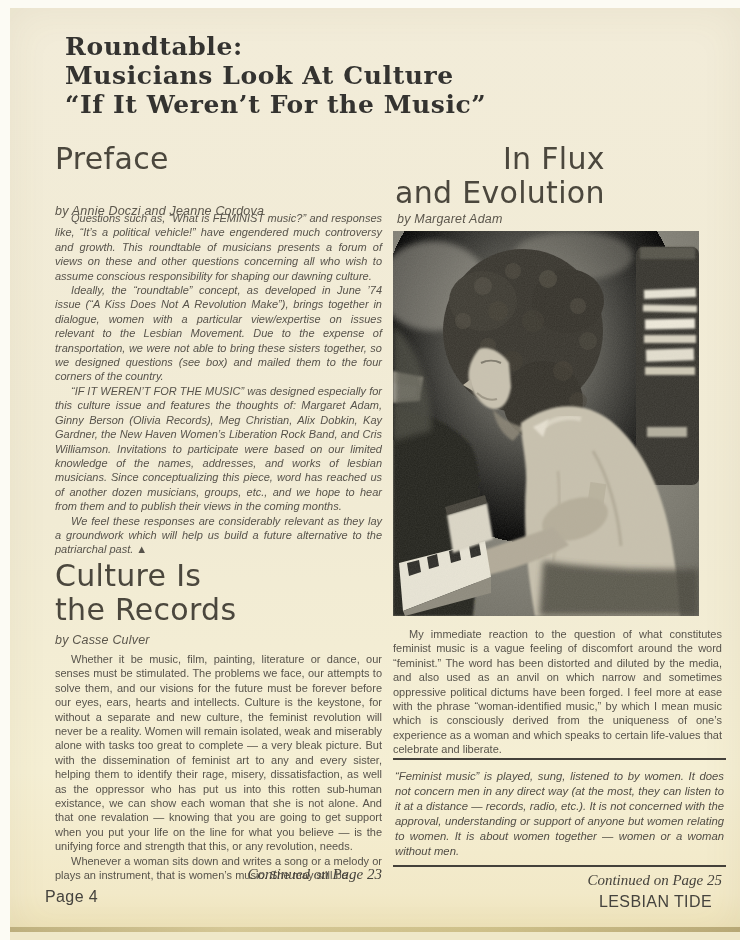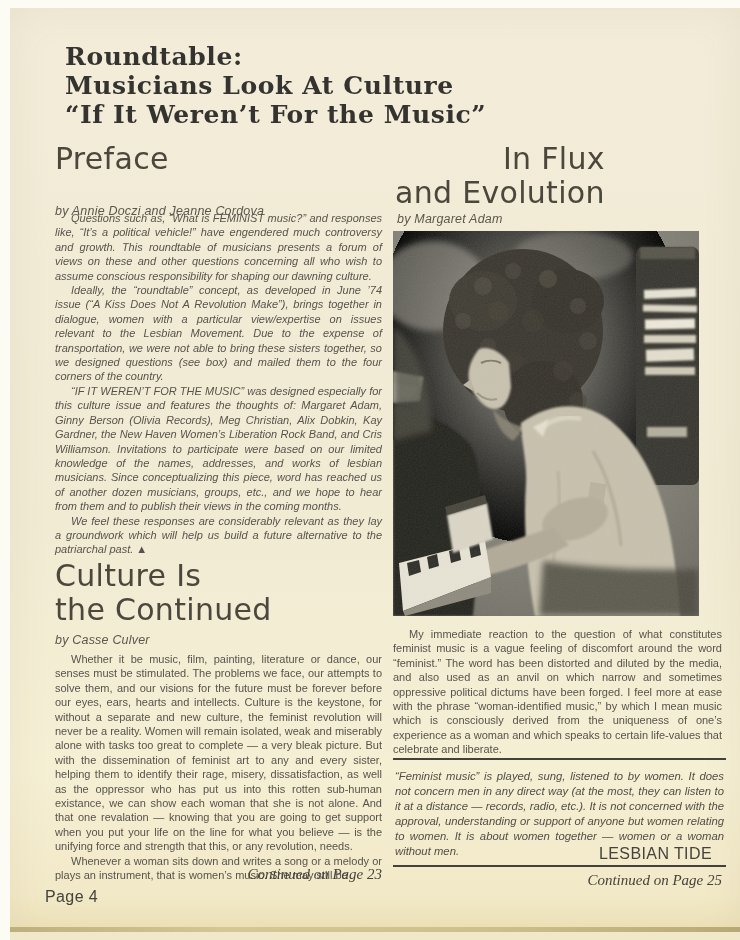--- a/index.html
+++ b/index.html
@@ -8,21 +8,21 @@
     background:#fcfbf4;
     font-family:"Liberation Sans",sans-serif;
   }
   #page{
     position:absolute;left:10px;top:8px;right:0;bottom:0;
     background:linear-gradient(180deg,#f2ecd9 0%,#f1ebd4 55%,#f5efd4 82%,#f2e9c8 95%,#ece0b4 100%);
     box-shadow:inset 0 0 40px rgba(120,100,50,0.08);
   }
   .abs{position:absolute;}
   .title{
-    left:55px;top:34px;width:660px;
+    left:55px;top:24px;width:660px;
     font-family:"DejaVu Serif",serif;font-weight:700;
     font-size:25px;line-height:29px;letter-spacing:.6px;
     color:#343330;
   }
   .heading{
     font-family:"DejaVu Sans",sans-serif;font-weight:400;
     font-size:30px;line-height:34px;color:#4b473d;letter-spacing:.3px;
   }
   .byline{font-style:italic;font-size:12.5px;color:#5c574d;letter-spacing:.2px;}
   .bodytext{
@@ -73,21 +73,21 @@
     <div class="abs byline" style="left:45px;top:196px;">by Annie Doczi and Jeanne Cordova</div>
     <div class="abs bodytext italictext" style="left:45px;top:203px;width:327px;">
       <p>Questions such as, “What is FEMINIST music?” and responses like, “It’s a political vehicle!” have engendered much controversy and growth. This roundtable of musicians presents a forum of views on these and other questions concerning all who wish to assume conscious responsibility for shaping our dawning culture.</p>
       <p>Ideally, the “roundtable” concept, as developed in June ’74 issue (“A Kiss Does Not A Revolution Make”), brings together in dialogue, women with a particular view/expertise on issues relevant to the Lesbian Movement. Due to the expense of transportation, we were not able to bring these sisters together, so we designed questions (see box) and mailed them to the four corners of the country.</p>
       <p>“IF IT WEREN’T FOR THE MUSIC” was designed especially for this culture issue and features the thoughts of: Margaret Adam, Ginny Berson (Olivia Records), Meg Christian, Alix Dobkin, Kay Gardner, the New Haven Women’s Liberation Rock Band, and Cris Williamson. Invitations to participate were based on our limited knowledge of the names, addresses, and works of lesbian musicians. Since conceptualizing this piece, word has reached us of another dozen musicians, groups, etc., and we hope to hear from them and to publish their views in the coming months.</p>
       <p>We feel these responses are considerably relevant as they lay a groundwork which will help us build a future alternative to the patriarchal past. ▲</p>
     </div>
 
     <div class="abs heading" style="left:45px;top:551px;">
       <div>Culture Is</div>
-      <div>the Continued</div>
+      <div>the Records</div>
     </div>
     <div class="abs byline" style="left:45px;top:625px;">by Casse Culver</div>
     <div class="abs bodytext" style="left:45px;top:644px;width:327px;">
       <p>Whether it be music, film, painting, literature or dance, our senses must be stimulated. The problems we face, our attempts to solve them, and our visions for the future must be forever before our eyes, ears, hearts and intellects. Culture is the keystone, for without a separate and new culture, the feminist revolution will never be a reality. Women will remain isolated, weak and miserably alone with tasks too great to complete — a very bleak picture. But with the dissemination of feminist art to any and every sister, helping them to identify their rage, misery, dissatisfaction, as well as the oppressor who has put us into this rotten sub-human existance, we can show each woman that she is not alone. And that one revalation — knowing that you are going to get support when you put your life on the line for what you believe — is the unifying force and strength that this, or any revolution, needs.</p>
       <p>Whenever a woman sits down and writes a song or a melody or plays an instrument, that is women’s music. She may still be</p>
     </div>
     <div class="abs continued" style="left:45px;top:858px;width:327px;">Continued on Page 23</div>
 
     <div class="abs heading" style="left:385px;top:134px;text-align:right;">
       <div>In Flux</div>
@@ -206,18 +206,18 @@
       <p>My immediate reaction to the question of what constitutes feminist music is a vague feeling of discomfort around the word “feminist.” The word has been distorted and diluted by the media, and also used as an anvil on which narrow and sometimes oppressive political dictums have been forged. I feel more at ease with the phrase “woman-identified music,” by which I mean music which is consciously derived from the uniqueness of one’s experience as a woman and which speaks to certain life-values that celebrate and liberate.</p>
     </div>
 
     <div class="abs quote-box" style="left:383px;top:750px;width:329px;">
       <div>“Feminist music” is played, sung, listened to by women. It does not concern men in any direct way (at the most, they can listen to it at a distance — records, radio, etc.). It is not concerned with the approval, understanding or support of anyone but women relating to women. It is about women together — women or a woman without men.</div>
     </div>
 
     <div class="abs continued" style="left:383px;top:864px;width:329px;">Continued on Page 25</div>
 
     <div class="abs footer" style="left:35px;top:880px;">Page 4</div>
-    <div class="abs footer" style="right:28px;top:837px;">LESBIAN TIDE</div>
+    <div class="abs footer" style="right:28px;top:885px;">LESBIAN TIDE</div>
 
     <div id="bottom-edge"></div>
     <div id="bottom-under"></div>
   </div>
 </div>
 
 </body></html>

